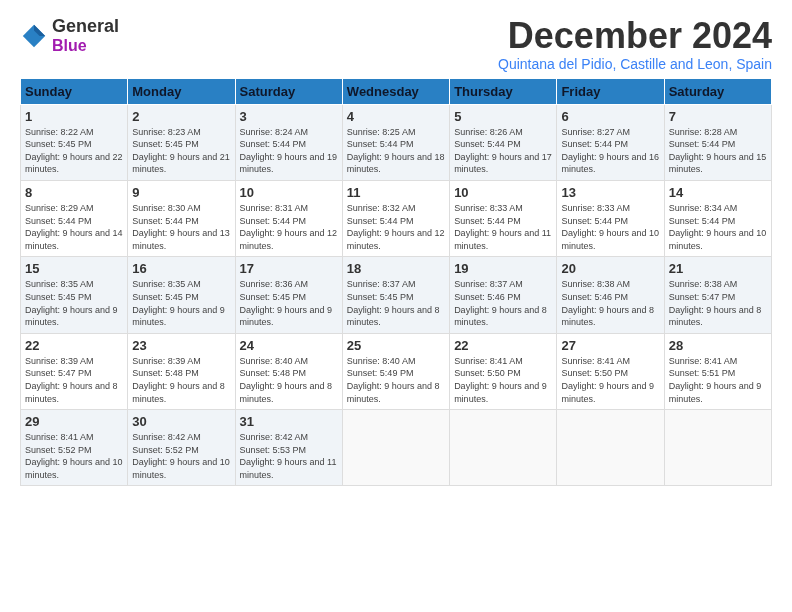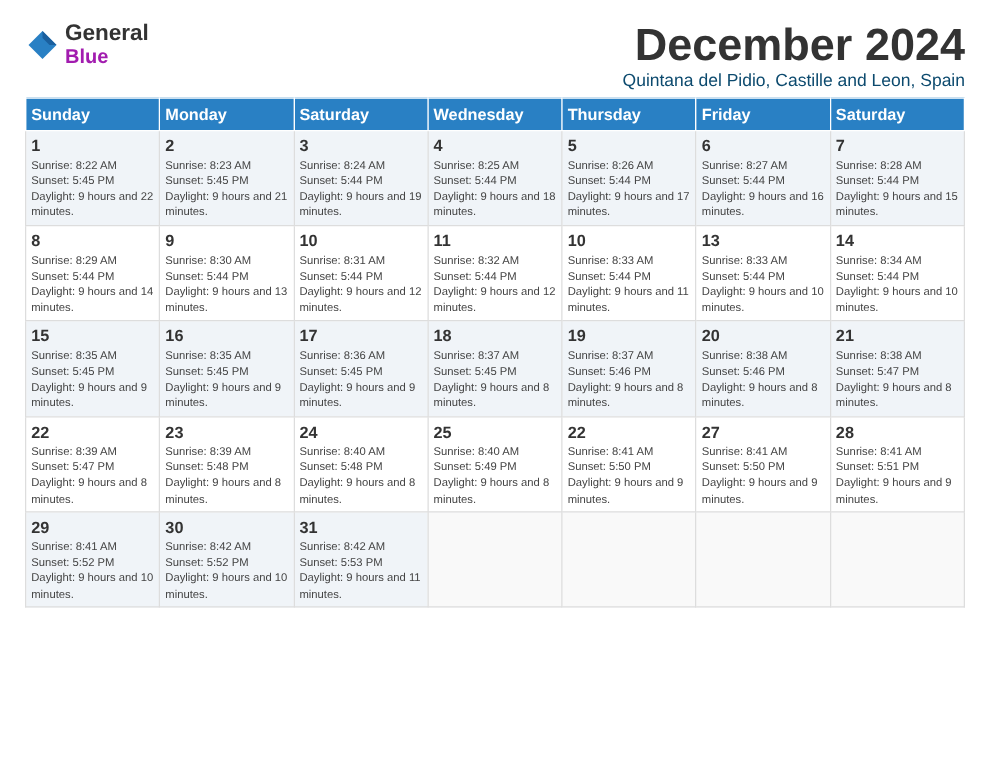--- a/index.html
+++ b/index.html
@@ -43,30 +43,30 @@
       text-align: right;
     }
     .month-title {
       font-size: 36px;
       font-weight: bold;
       color: #333;
       line-height: 1.1;
     }
     .location-title {
       font-size: 14px;
-      color: #0c4a6e;
+      color: #3b82f6;
     }
     .calendar-table {
       width: 100%;
       border-collapse: collapse;
       table-layout: fixed;
     }
     .calendar-table thead tr th {
       background-color: #2980c4;
-      color: #ffffff;
+      color: #0f172a;
       font-size: 13px;
       font-weight: bold;
       padding: 5px 4px;
       text-align: left;
       border: 1px solid #fff;
     }
     .calendar-table tbody tr {
       background-color: #fff;
     }
     .calendar-table tbody tr:nth-child(odd) {

